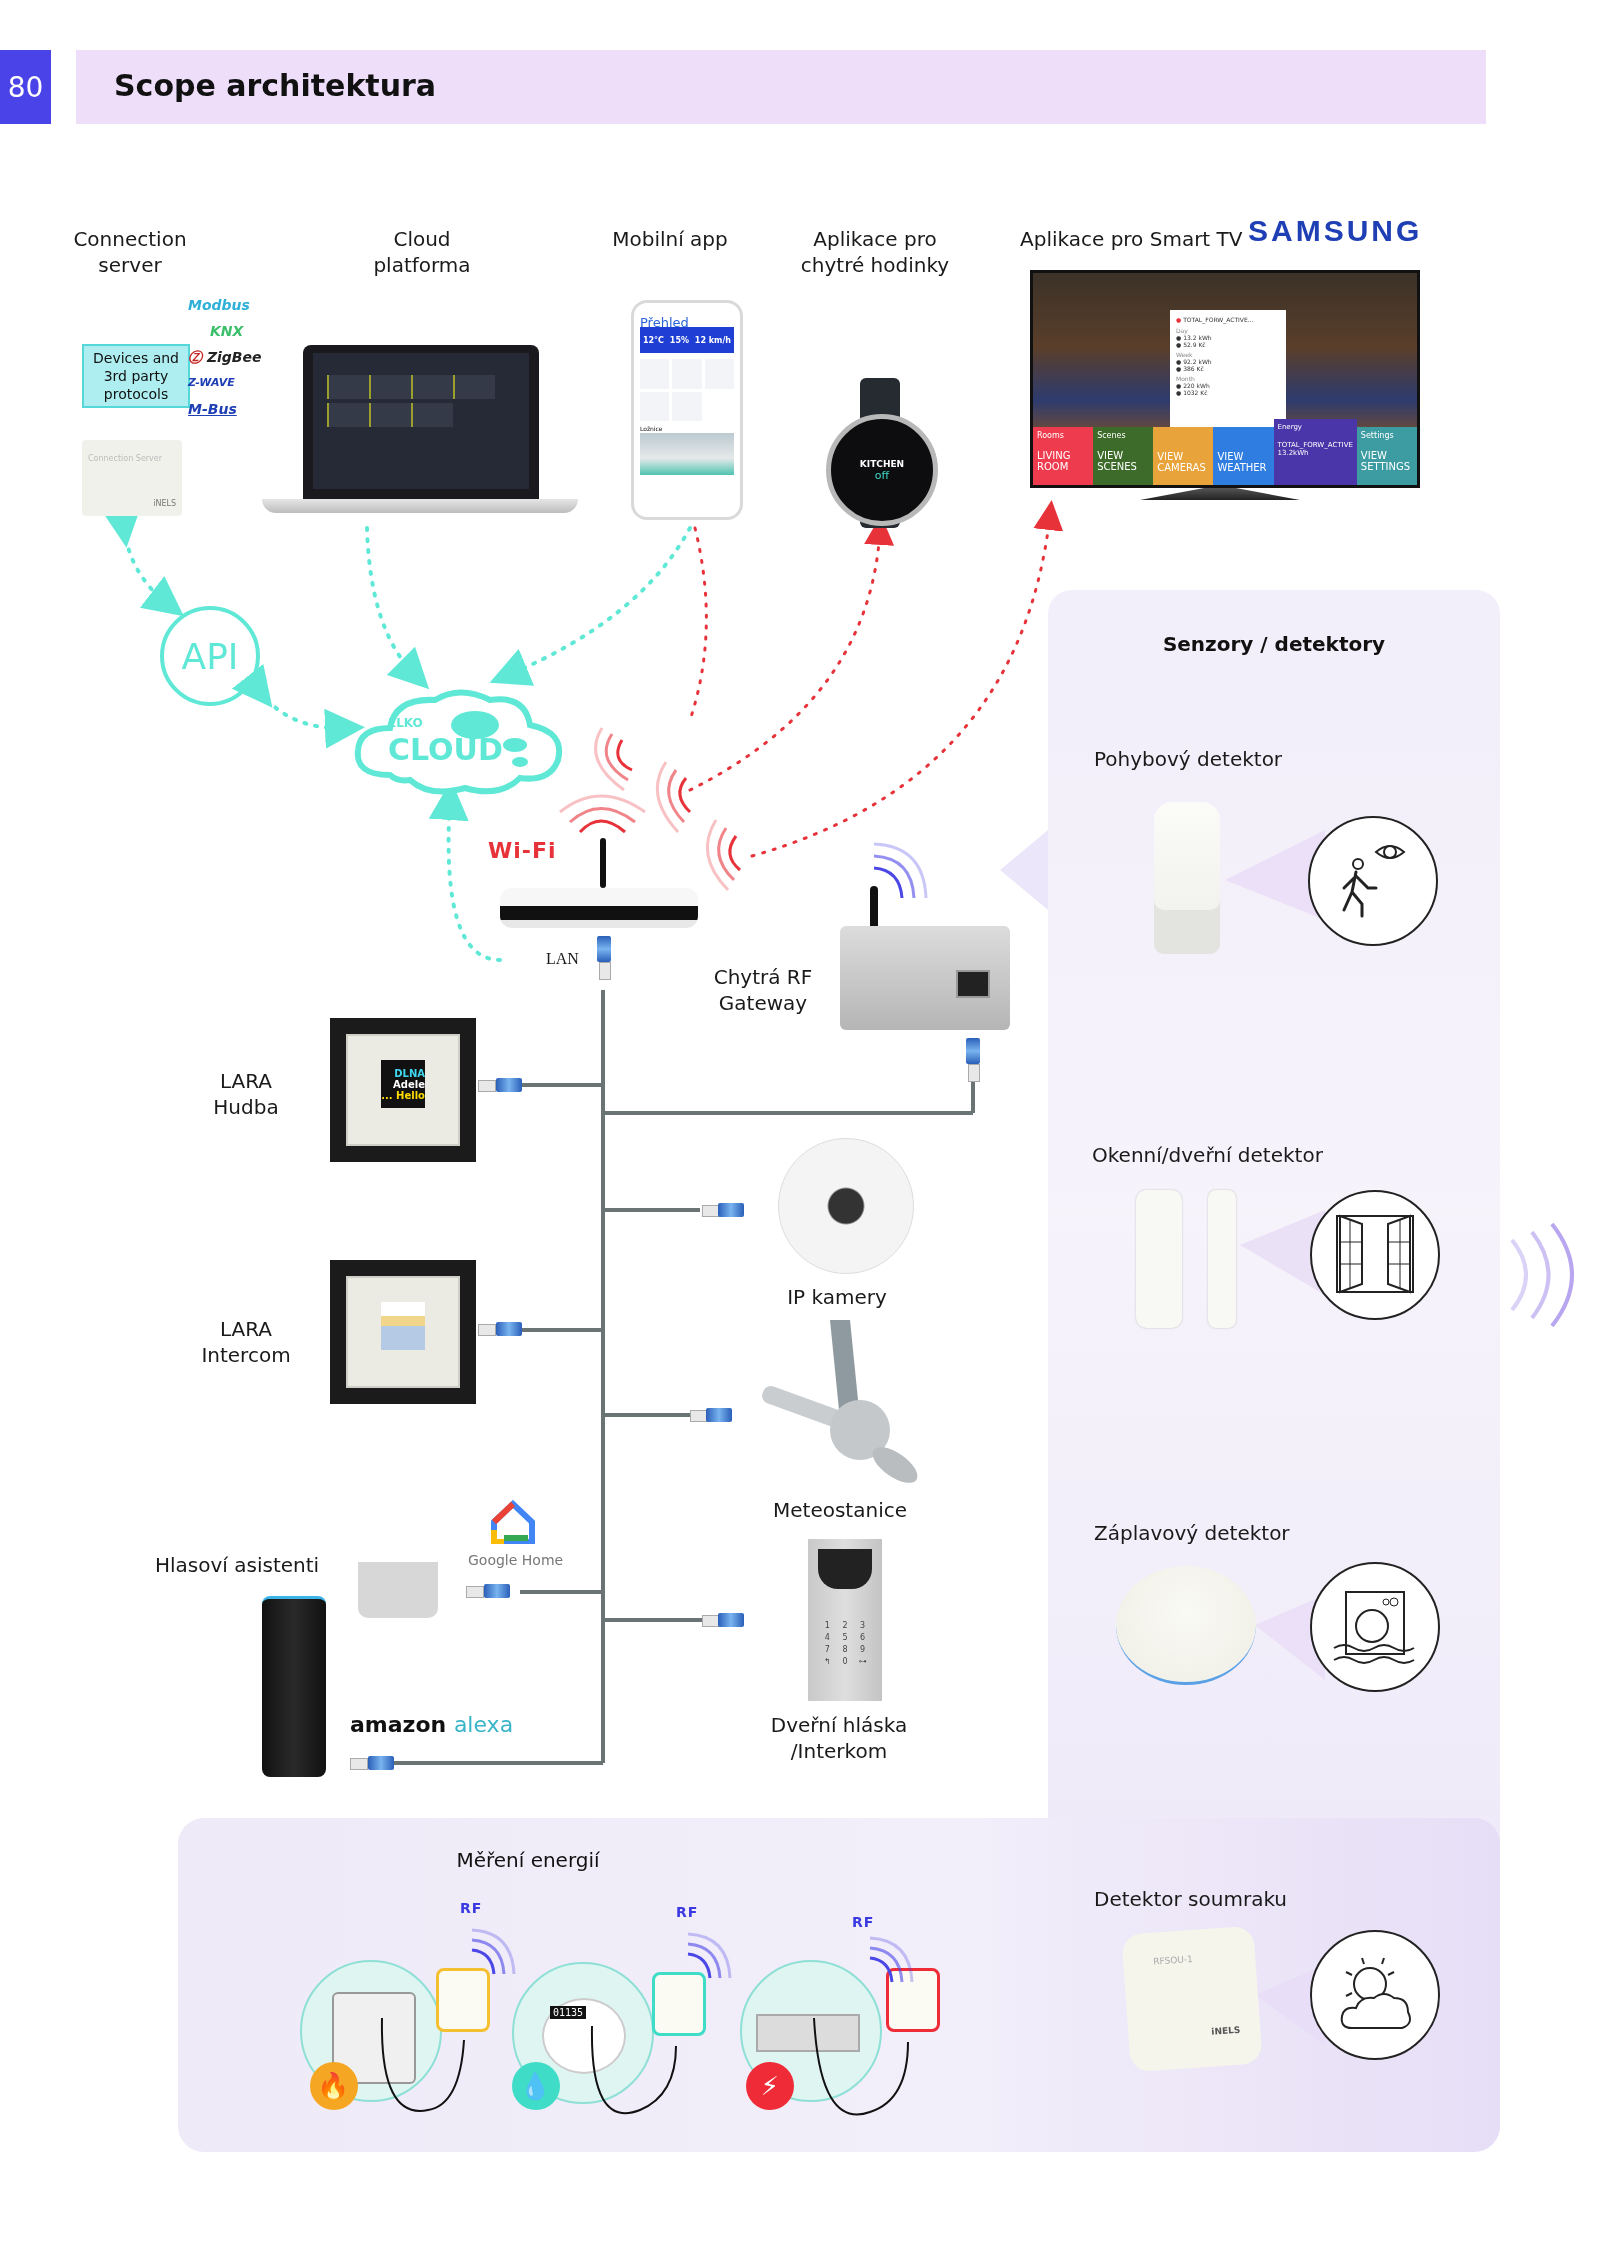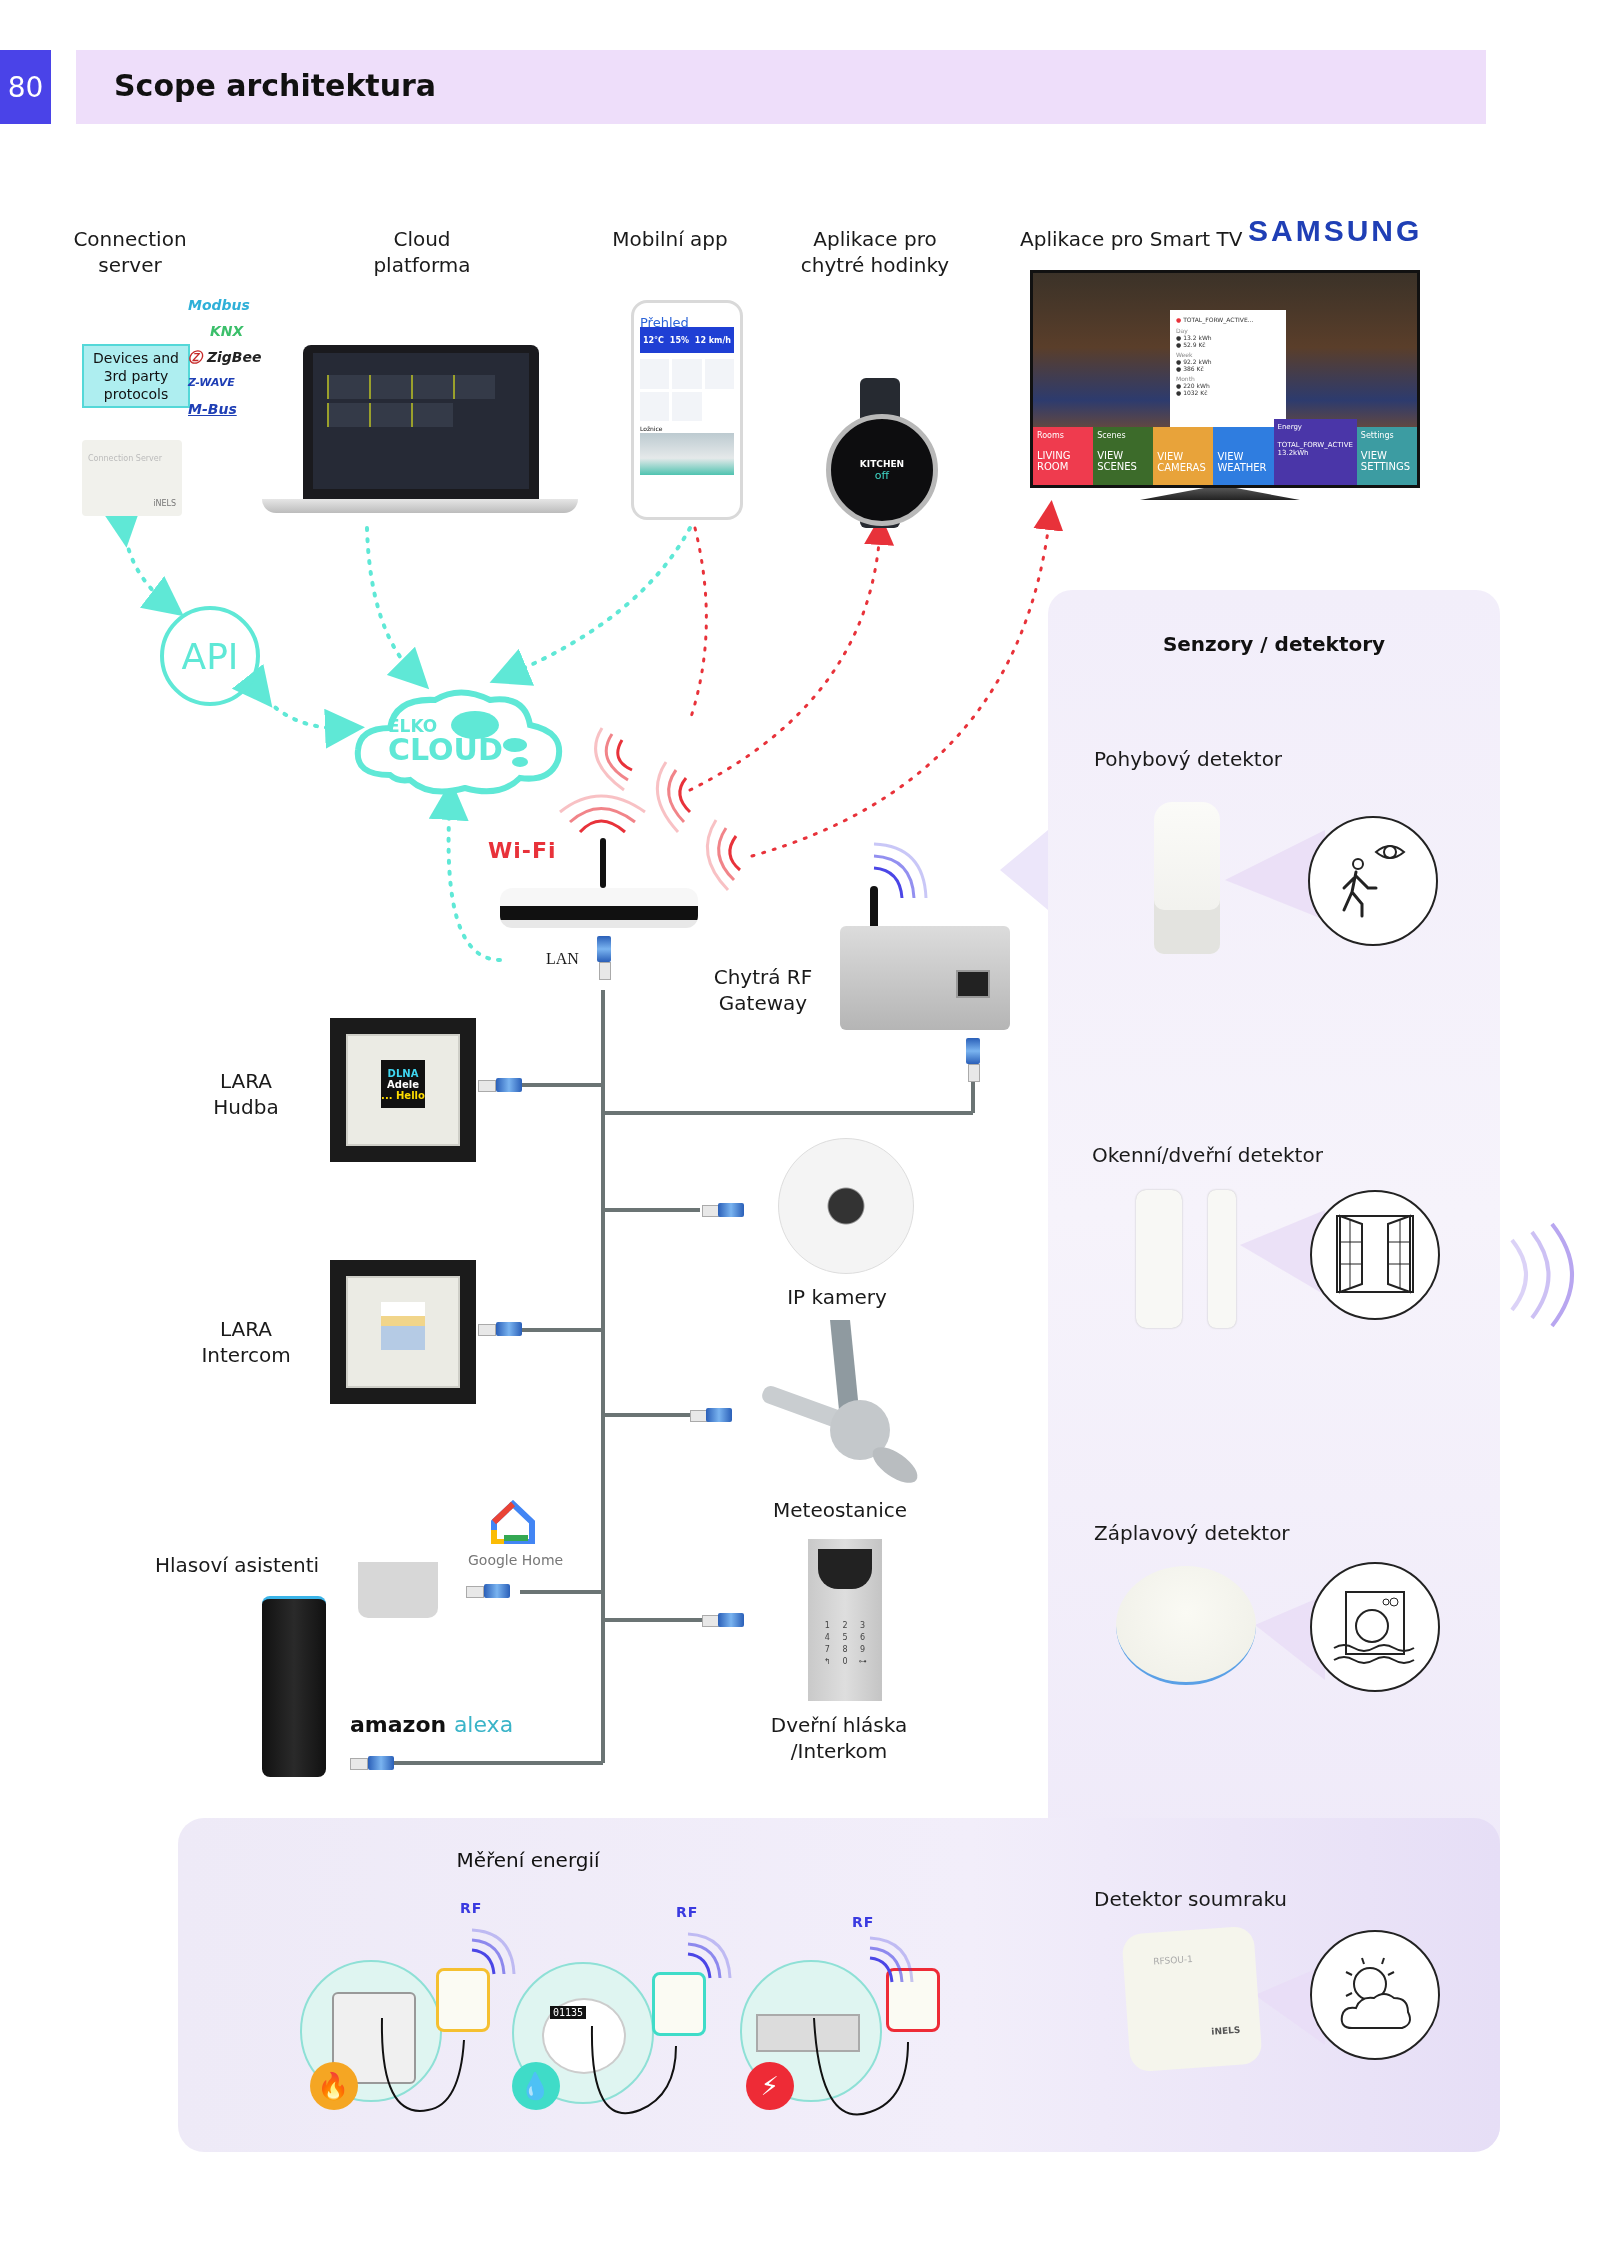--- a/index.html
+++ b/index.html
@@ -211,21 +211,21 @@
 </div>
 <div class="abs" style="left:1140px;top:488px;width:160px;height:12px;background:linear-gradient(#555,#222);clip-path:polygon(40% 0,60% 0,100% 100%,0 100%);"></div>
 
 <div class="abs" style="left:160px;top:606px;width:92px;height:92px;border:4px solid #5fe8d6;border-radius:50%;display:flex;align-items:center;justify-content:center;color:#5fe8d6;font-size:36px;">API</div>
 <svg class="abs" style="left:350px;top:680px;" width="220" height="120">
   <path d="M40,95 Q5,95 8,70 Q10,48 40,48 Q45,18 85,20 Q110,5 140,20 Q175,15 180,45 Q215,52 208,80 Q200,102 170,98 Q150,118 115,108 Q80,118 60,100 Q48,102 40,95 Z" fill="#fff" stroke="#5fe8d6" stroke-width="6"></path>
   <ellipse cx="125" cy="45" rx="24" ry="14" fill="#5fe8d6"></ellipse>
   <ellipse cx="165" cy="65" rx="12" ry="7" fill="#5fe8d6"></ellipse>
   <ellipse cx="170" cy="82" rx="8" ry="5" fill="#5fe8d6"></ellipse>
 </svg>
-<div class="abs" style="left:388px;top:716px;color:#5fe8d6;font-weight:bold;font-size:17px;">ELKO</div>
+<div class="abs" style="left:388px;top:716px;color:#5fe8d6;font-weight:bold;font-size:12px;">ELKO</div>
 <div class="abs" style="left:388px;top:732px;color:#5fe8d6;font-weight:bold;font-size:30px;">CLOUD</div>
 
 <div class="abs" style="left:488px;top:838px;color:#e8323a;font-size:22px;font-weight:bold;letter-spacing:1px;">Wi-Fi</div>
 <div class="abs" style="left:600px;top:838px;width:6px;height:50px;background:#111;border-radius:3px;"></div>
 <div class="abs" style="left:500px;top:888px;width:198px;height:40px;background:linear-gradient(#f7f7f7 0 45%,#111 45% 80%,#e8e8e8 80%);border-radius:12px;"></div>
 <div class="lbl-l" style="left:546px;top:946px;font-size:16px;font-family:Liberation Serif, serif;">LAN</div>
 <div class="plug v" style="left:597px;top:936px;">
     <div class="b"></div>
     <div class="w"></div>
   </div>
@@ -236,21 +236,21 @@
   <div style="position:absolute;right:20px;top:44px;width:30px;height:24px;background:#222;border:2px solid #999;"></div>
 </div>
 <div class="plug v" style="left:966px;top:1038px;">
     <div class="b"></div>
     <div class="w"></div>
   </div>
 
 <div class="lbl" style="left:186px;top:1068px;width:120px;">LARA Hudba</div>
 <div class="lara" style="left:330px;top:1018px;width:146px;height:144px;">
   <div class="lara-inner">
-      <div class="lara-screen" style="color:#fff;font-size:10px;font-weight:bold;text-align:center;padding-top:8px;box-sizing:border-box;">
+      <div class="lara-screen" style="color:#fff;font-size:10px;font-weight:bold;text-align:right;padding-top:8px;box-sizing:border-box;">
     <div style="color:#3fd6f0;">DLNA</div>
     <div>Adele</div>
     <div style="color:#ffdc00;">... Hello</div>
   </div>
     </div>
 </div>
 <div class="plug r" style="left:478px;top:1078px;">
     <div class="b"></div>
     <div class="w"></div>
   </div>

